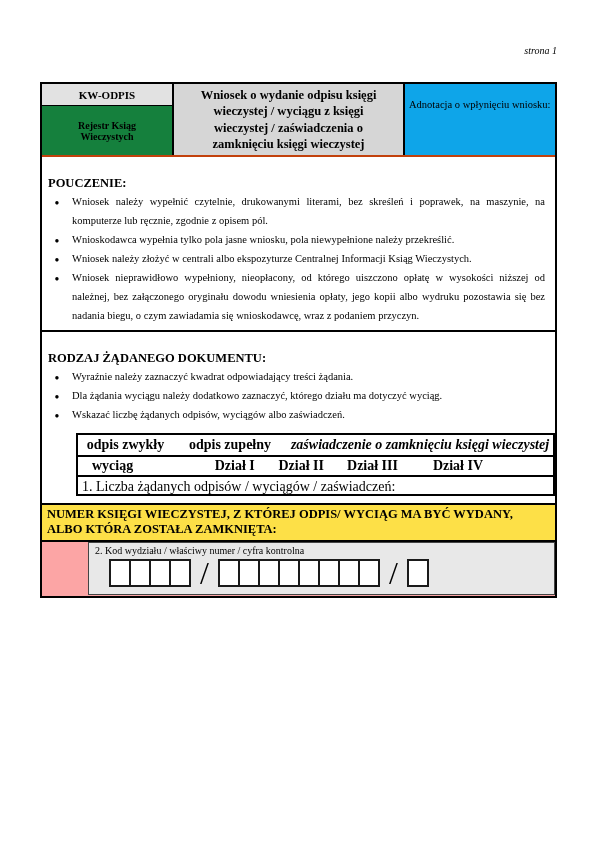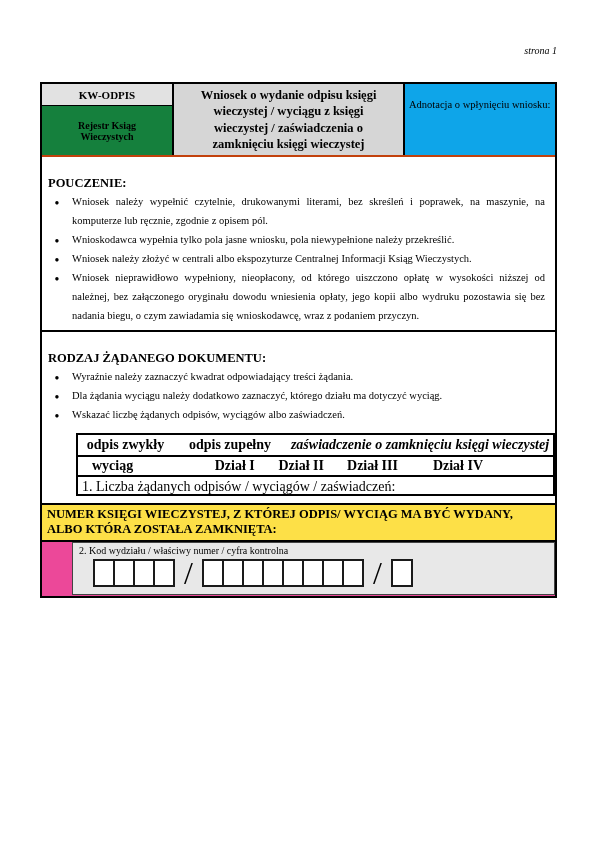--- a/index.html
+++ b/index.html
@@ -64,21 +64,21 @@
   .w-dzial1 { width:14%; } .w-dzial2 { width:14%; }
   .w-dzial3 { width:16%; } .w-dzial4 { width:20%; }
   .dt-count { display:flex; font-weight:normal; font-size:14px; height:19px; padding:2px 4px 0; }
   .count-input { flex:1; }
 
   
   .numer-heading {
     background:#fde047; font-weight:bold; font-size:12.5px;
     line-height:1.2; padding:2px 5px 3px; border-bottom:2px solid #000;
   }
-  .numer-body { display:flex; background:#ec4899; }
+  .numer-body { display:flex; background:#fca5a5;gap:16px; }
   .numer-strip { width:30px; flex:none; }
   .numer-field {
     flex:1; background:#e8e8e8; border:1px solid #444;
     margin:0 0 1px 0; padding:2px 4px 7px 6px;
   }
   .field-label { font-size:10px; }
   .boxes-row { display:flex; align-items:center; margin:3px 0 0 14px; }
   .box-group { display:flex; }
   .box { width:22px; height:28px; background:#fff; border:2px solid #1a1a1a; }
   .box + .box { margin-left:-2px; }

